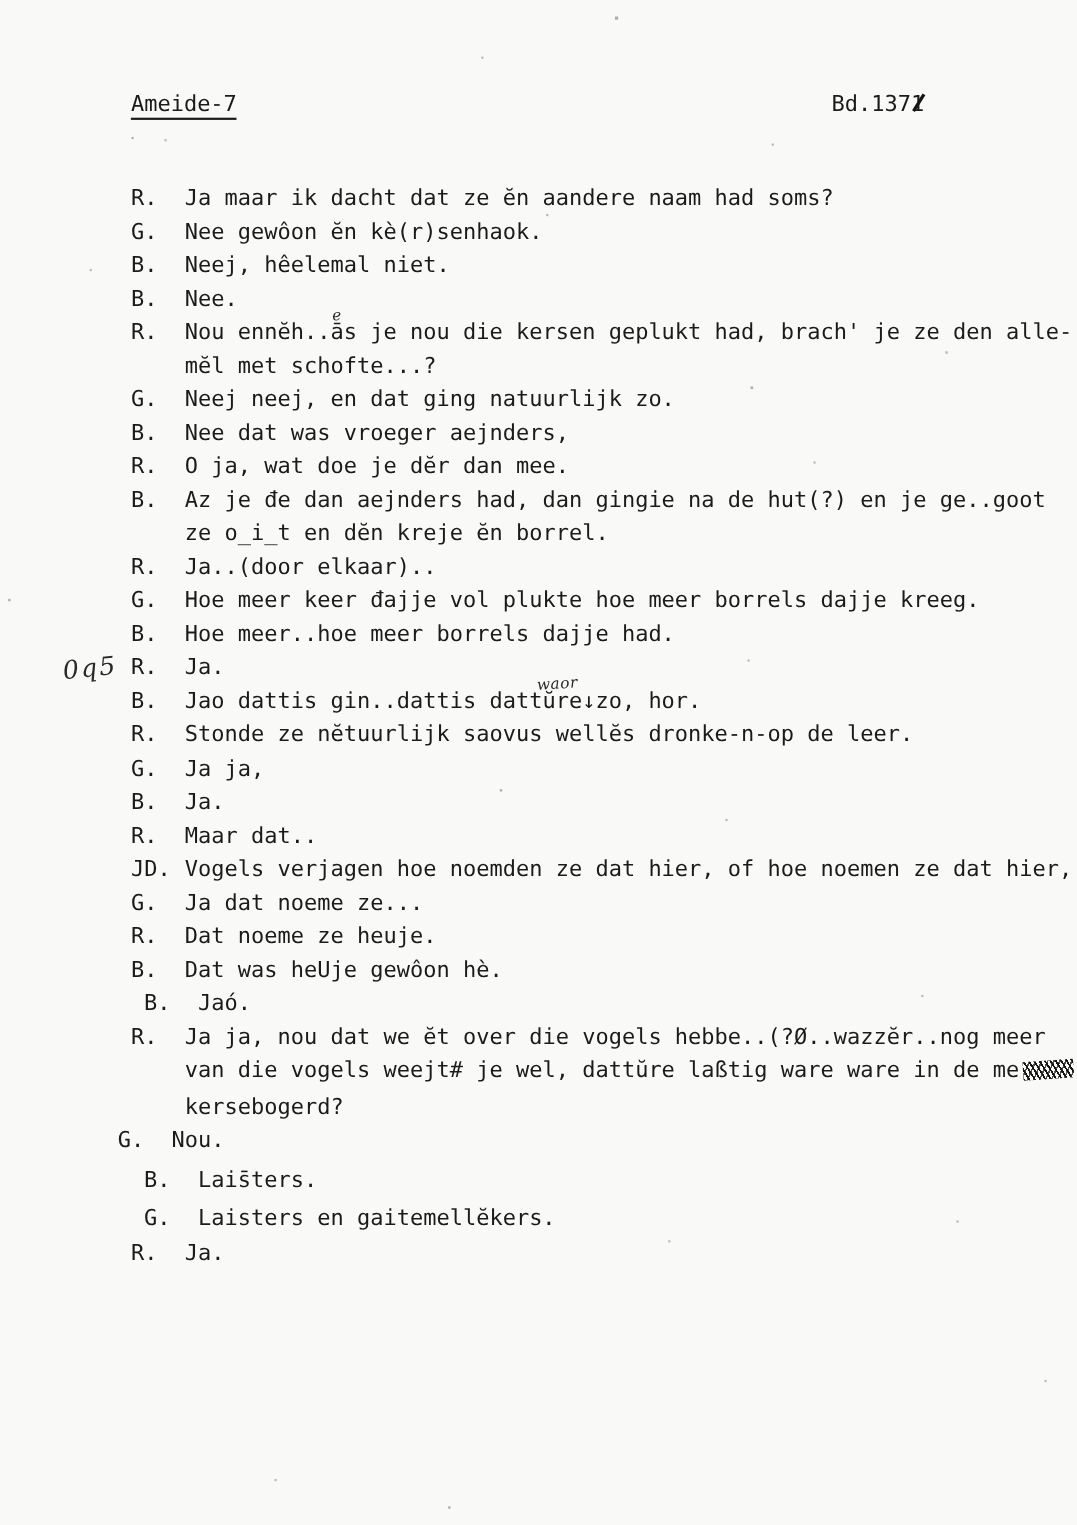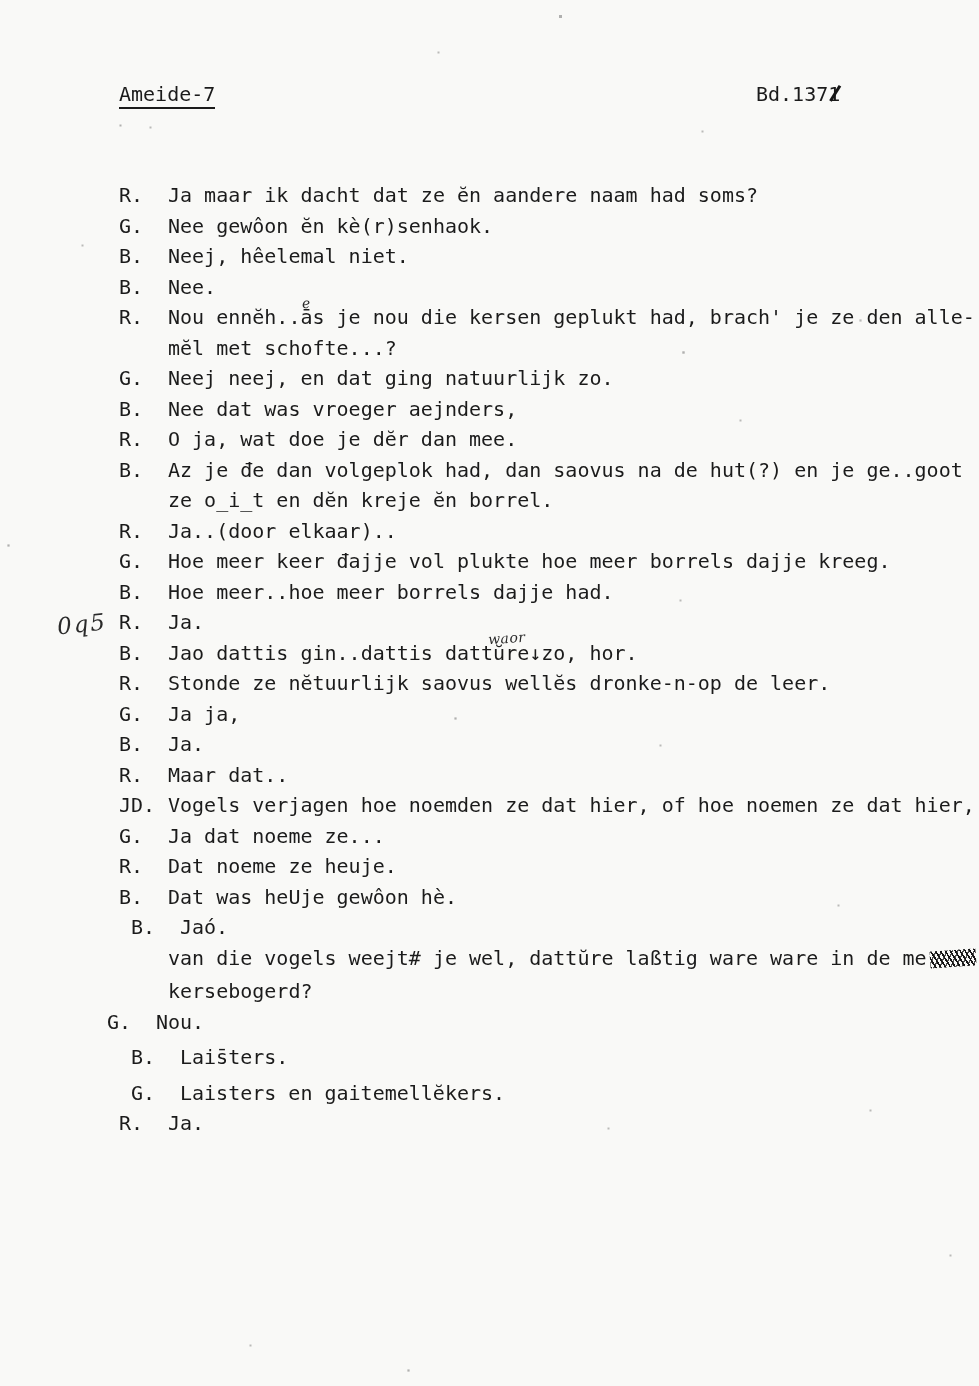--- a/index.html
+++ b/index.html
@@ -34,21 +34,21 @@
     content:"";
     position:absolute;
     left:-3px;top:-3px;
     width:18px;height:2.5px;
     background:#161616;
     transform:rotate(-58deg);
     transform-origin:center;
     top:10px;left:-2px;
   }
   .transcript{
-    margin-top:66px;
+    margin-top:50px;
     padding-left:103px;
     font-size:20px;
   }
   .row{
     position:relative;
     line-height:30.5px;
     white-space:pre;
   }
   .row .label{
     display:inline-block;
@@ -126,36 +126,37 @@
   <div class="transcript" id="transcript">
       <div class="row"><span class="label">R.</span><span class="text">Ja maar ik dacht dat ze ĕn aandere naam had soms?</span></div>
       <div class="row"><span class="label">G.</span><span class="text">Nee gewôon ĕn kè(r)senhaok.</span></div>
       <div class="row"><span class="label">B.</span><span class="text">Neej, hêelemal niet.</span></div>
       <div class="row"><span class="label">B.</span><span class="text">Nee.</span></div>
       <div class="row"><span class="label">R.</span><span class="text">Nou ennĕh..ās je nou die kersen geplukt had, brach' je ze den alle-</span><span class="note above" style="left: 183px; top: -14px;">e</span></div>
       <div class="row"><span class="label"></span><span class="text">mĕl met schofte...?</span></div>
       <div class="row"><span class="label">G.</span><span class="text">Neej neej, en dat ging natuurlijk zo.</span></div>
       <div class="row"><span class="label">B.</span><span class="text">Nee dat was vroeger aejnders,</span></div>
       <div class="row"><span class="label">R.</span><span class="text">O ja, wat doe je dĕr dan mee.</span></div>
-      <div class="row"><span class="label">B.</span><span class="text">Az je đe dan volgeplok had, dan saovus na de hut(?) en je ge..goot</span></div>
+      <div class="row"><span class="label">B.</span><span class="text">Az je đe dan aejnders had, dan gingie na de hut(?) en je ge..goot</span></div>
       <div class="row"><span class="label"></span><span class="text">ze o̲i̲t en dĕn kreje ĕn borrel.</span></div>
       <div class="row"><span class="label">R.</span><span class="text">Ja..(door elkaar)..</span></div>
       <div class="row"><span class="label">G.</span><span class="text">Hoe meer keer đajje vol plukte hoe meer borrels dajje kreeg.</span></div>
       <div class="row"><span class="label">B.</span><span class="text">Hoe meer..hoe meer borrels dajje had.</span></div>
       <div class="row"><span class="label">R.</span><span class="text">Ja.</span><span class="note margin">0q5</span></div>
       <div class="row"><span class="label">B.</span><span class="text">Jao dattis gin..dattis dattŭre↓zo, hor.</span><span class="note above" style="left: 369px; top: -15px;">waor</span></div>
       <div class="row"><span class="label">R.</span><span class="text">Stonde ze nĕtuurlijk saovus wellĕs dronke-n-op de leer.</span></div>
       <div class="row"><span class="label">G.</span><span class="text">Ja ja,</span></div>
       <div class="row"><span class="label">B.</span><span class="text">Ja.</span></div>
       <div class="row"><span class="label">R.</span><span class="text">Maar dat..</span></div>
       <div class="row"><span class="label">JD.</span><span class="text">Vogels verjagen hoe noemden ze dat hier, of hoe noemen ze dat hier,</span></div>
       <div class="row"><span class="label">G.</span><span class="text">Ja dat noeme ze...</span></div>
       <div class="row"><span class="label">R.</span><span class="text">Dat noeme ze heuje.</span></div>
       <div class="row"><span class="label">B.</span><span class="text">Dat was heUje gewôon hè.</span></div>
       <div class="row"><span class="label" style="margin-left: 12px;">B.</span><span class="text">Jaó.</span></div>
+      <div class="row"><span class="label">R.</span><span class="text">Ja ja, nou dat we ĕt over die vogels hebbe..(?Ø..wazzĕr..nog meer</span></div>
       <div class="row"><span class="label"></span><span class="text">van die vogels weejt# je wel, dattŭre laßtig ware ware in de me</span><span class="scribble"></span><span class="tail">...</span></div>
       <div class="row"><span class="label"></span><span class="text">kersebogerd?</span></div>
       <div class="row"><span class="label" style="margin-left: -12px;">G.</span><span class="text">Nou.</span></div>
       <div class="row" style="margin-top: 5px;"><span class="label" style="margin-left: 12px;">B.</span><span class="text">Lais̄ters.</span></div>
       <div class="row" style="margin-top: 5px;"><span class="label" style="margin-left: 12px;">G.</span><span class="text">Laisters en gaitemellĕkers.</span></div>
       <div class="row"><span class="label">R.</span><span class="text">Ja.</span></div>
     </div>
 </div>
 
 </body></html>

